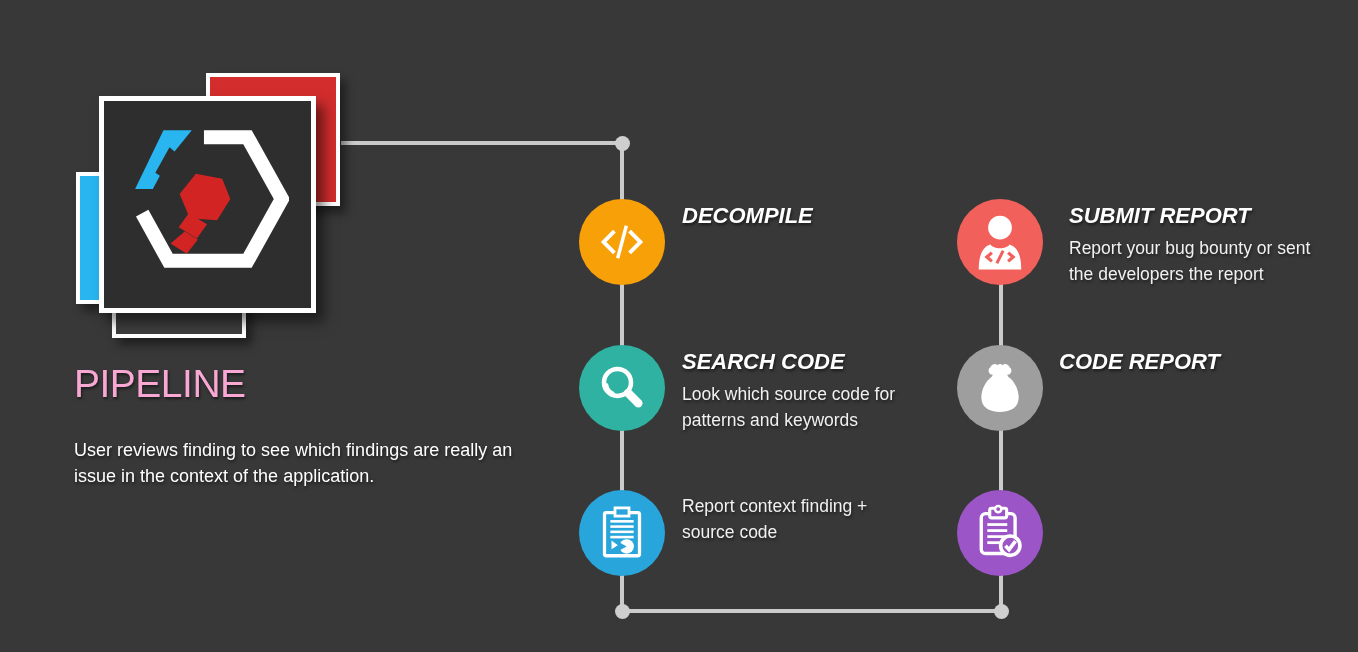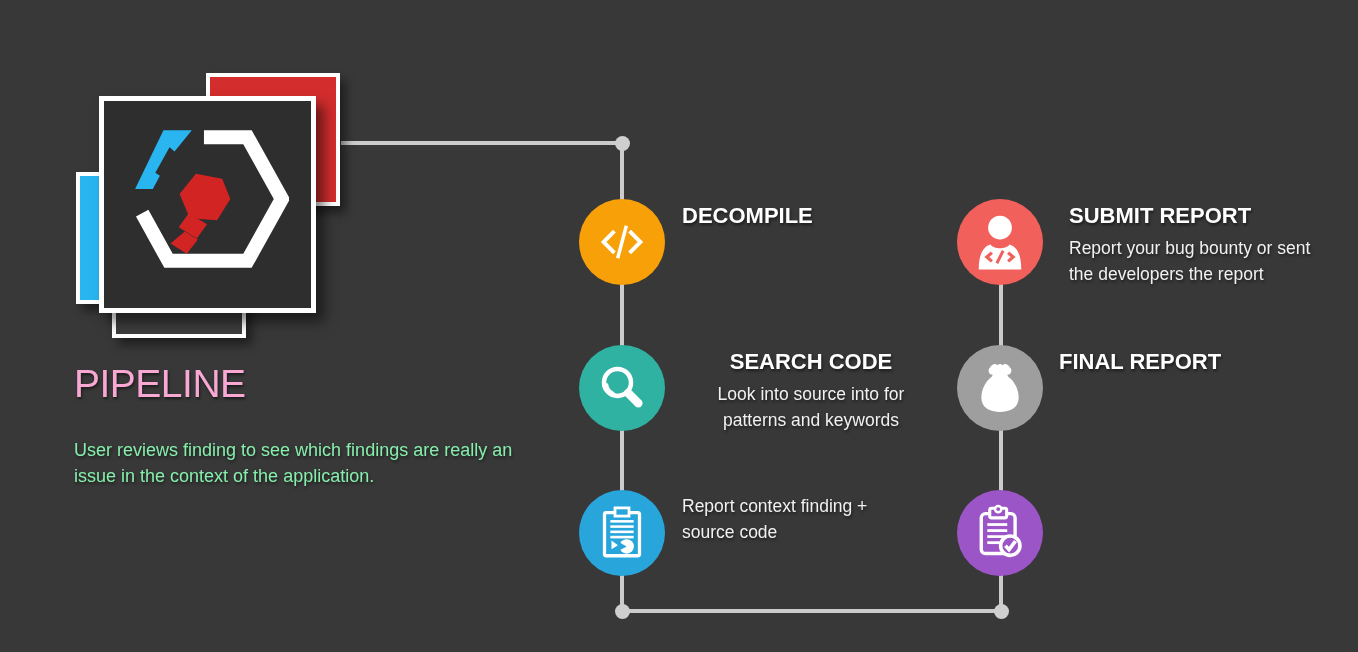--- a/index.html
+++ b/index.html
@@ -26,35 +26,35 @@
   .card-main{left:99px;top:96px;width:217px;height:217px;z-index:4;border-width:5px;
              box-shadow:8px 9px 12px rgba(0,0,0,.5);}
   .hexlogo{position:absolute;left:23px;top:19px;}
   
   .pipeline-title{
     position:absolute;left:74px;top:362px;font-size:39px;font-weight:400;color:#f9a8d4;
     letter-spacing:-.5px;text-shadow:1px 2px 3px rgba(0,0,0,.55);z-index:2;
   }
   .pipeline-desc{
     position:absolute;left:74px;top:437px;width:470px;font-size:18px;line-height:26px;
-    color:#86efac;white-space:pre-line;text-shadow:1px 2px 3px rgba(0,0,0,.5);z-index:2;
+    color:#ffffff;white-space:pre-line;text-shadow:1px 2px 3px rgba(0,0,0,.5);z-index:2;
   }
   
   .step-circle{
     position:absolute;width:86px;height:86px;border-radius:50%;z-index:2;
     display:flex;align-items:center;justify-content:center;
   }
   .step-text{position:absolute;z-index:2;width:258px;}
   .step-title{font-size:22px;font-weight:700;color:#fff;margin:0 0 7px 0;
-              text-shadow:1px 2px 3px rgba(0,0,0,.55);}
+              text-shadow:1px 2px 3px rgba(0,0,0,.55);font-style:italic;}
   .step-desc{font-size:17.5px;line-height:25.5px;color:#F1F1F1;white-space:pre-line;
              text-shadow:1px 2px 3px rgba(0,0,0,.5);}
   
   .c-decompile{left:579px;top:199px;}   .t-decompile{left:682px;top:203px;}
-  .c-search{left:579px;top:345px;}      .t-search{left:682px;top:349px;text-align:center;}
+  .c-search{left:579px;top:345px;}      .t-search{left:682px;top:349px;}
   .c-generate{left:579px;top:490px;}    .t-generate{left:682px;top:494px;}
   .c-submit{left:957px;top:199px;}      .t-submit{left:1069px;top:203px;}
   .c-final{left:957px;top:345px;}       .t-final{left:1059px;top:349px;}
   .c-review{left:957px;top:490px;}      .t-review{left:1059px;top:494px;}
 </style>
 </head>
 <body>
 
 <div class="stage" style="background: rgb(56, 56, 56);">
 
@@ -96,21 +96,21 @@
 
   <div class="step-circle c-search" style="background-color: rgb(47, 178, 162); color: rgb(47, 178, 162);">
     <svg width="54" height="54" viewBox="0 0 48 48">
       <circle cx="20" cy="19" r="12" fill="none" stroke="#fff" stroke-width="4"></circle>
       <path d="M10.5,21 A 10,10 0 0 0 16,28.5" fill="none" stroke="#fff" stroke-width="2.6" stroke-linecap="round"></path>
       <line x1="29.5" y1="28.5" x2="38.5" y2="37.5" stroke="#fff" stroke-width="7.5" stroke-linecap="round"></line>
     </svg>
   </div>
   <div class="step-text t-search">
     <div class="step-title">SEARCH CODE</div>
-    <div class="step-desc">Look into source into for
+    <div class="step-desc">Look which source code for
 patterns and keywords</div>
   </div>
 
   <div class="step-circle c-generate" style="background-color: rgb(40, 166, 219); color: rgb(40, 166, 219);">
     <svg width="56" height="56" viewBox="0 0 48 48">
       <rect x="9" y="6.5" width="30" height="37" rx="1.5" fill="none" stroke="#fff" stroke-width="2.8"></rect>
       <rect x="18" y="2.5" width="12" height="7" fill="currentColor" stroke="#fff" stroke-width="2.4"></rect>
       <line x1="14" y1="14" x2="34" y2="14" stroke="#fff" stroke-width="2.2"></line>
       <line x1="14" y1="18.5" x2="34" y2="18.5" stroke="#fff" stroke-width="2.2"></line>
       <line x1="14" y1="23" x2="34" y2="23" stroke="#fff" stroke-width="2.2"></line>
@@ -141,21 +141,21 @@
   </div>
 
   <div class="step-circle c-final" style="background-color: rgb(158, 158, 158); color: rgb(158, 158, 158);">
     <svg width="56" height="56" viewBox="0 0 48 48">
       <path d="M19,13 C13,16 8,24 8,32 C8,41 15,44.5 24,44.5 C33,44.5 40,41 40,32 C40,24 35,16 29,13 Z" fill="#fff"></path>
       <path d="M15.5,6.5 C17,3.5 20,2.5 22,4.5 C23,3 25,3 26,4.5 C28,2.5 31,3.5 32.5,6.5 C34.5,8 34,11 32,12.5 L16,12.5 C14,11 13.5,8 15.5,6.5 Z" fill="#fff"></path>
       <rect x="17.5" y="11" width="13" height="4.5" fill="#fff"></rect>
     </svg>
   </div>
   <div class="step-text t-final">
-    <div class="step-title">FINAL REPORT</div>
+    <div class="step-title">CODE REPORT</div>
   </div>
 
   <div class="step-circle c-review" style="background-color: rgb(155, 85, 198); color: rgb(155, 85, 198);">
     <svg width="58" height="58" viewBox="0 0 48 48">
       <rect x="8.5" y="8" width="28" height="33" rx="3.5" fill="none" stroke="#fff" stroke-width="2.8"></rect>
       <rect x="15.5" y="3.5" width="14" height="8" rx="1.5" fill="currentColor" stroke="#fff" stroke-width="2.6"></rect>
       <circle cx="22.5" cy="4.2" r="2.6" fill="currentColor" stroke="#fff" stroke-width="2"></circle>
       <line x1="13.5" y1="17" x2="30" y2="17" stroke="#fff" stroke-width="2.3"></line>
       <line x1="13.5" y1="22" x2="30" y2="22" stroke="#fff" stroke-width="2.3"></line>
       <line x1="13.5" y1="27" x2="30" y2="27" stroke="#fff" stroke-width="2.3"></line>

